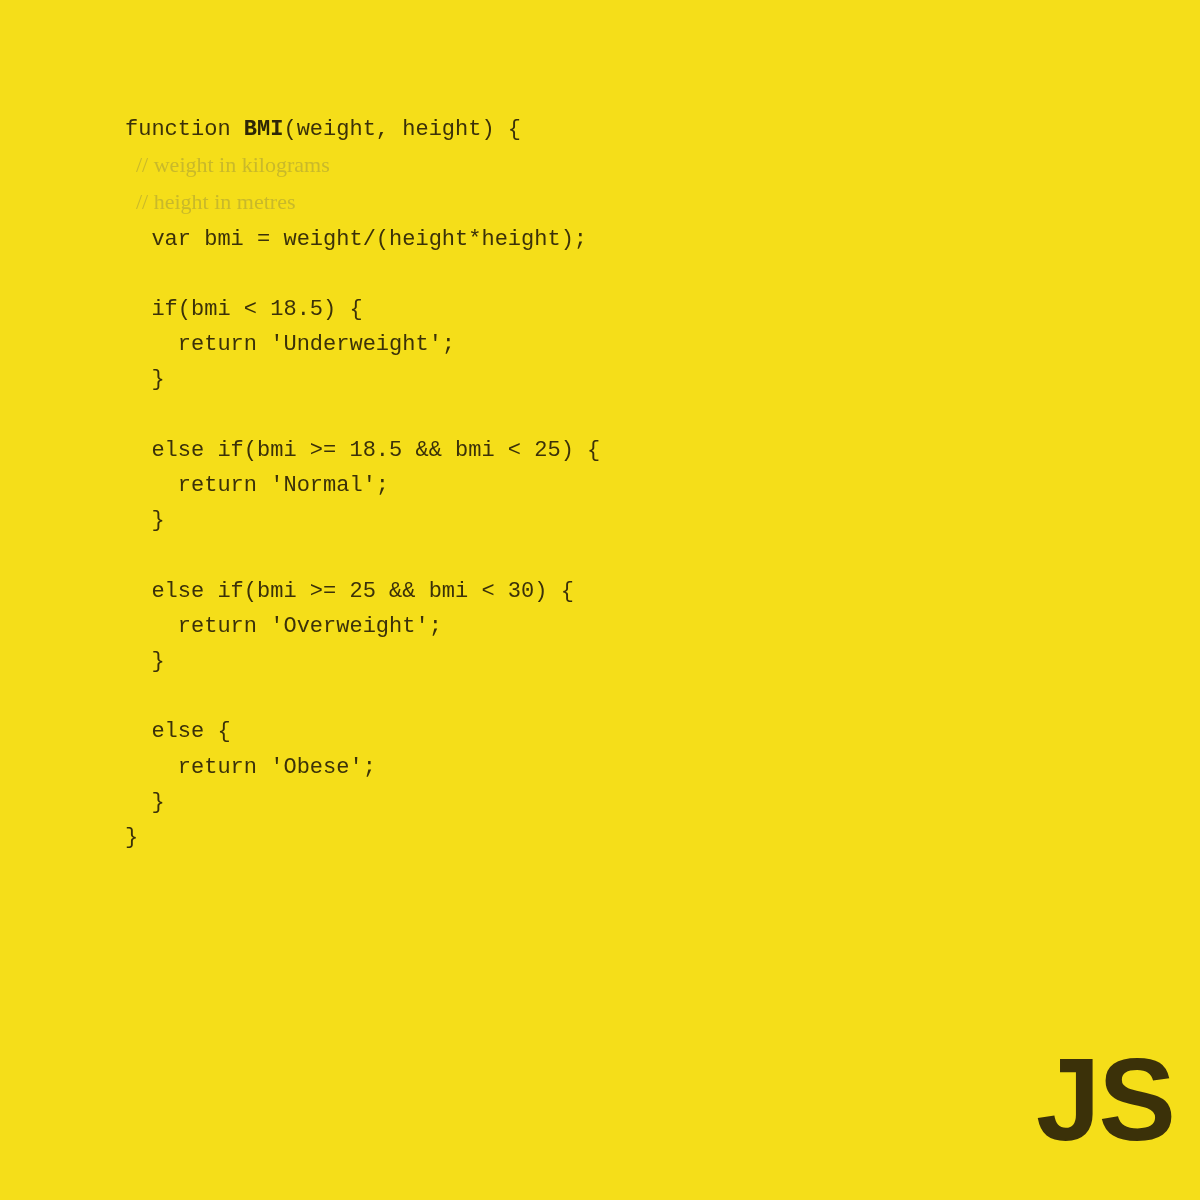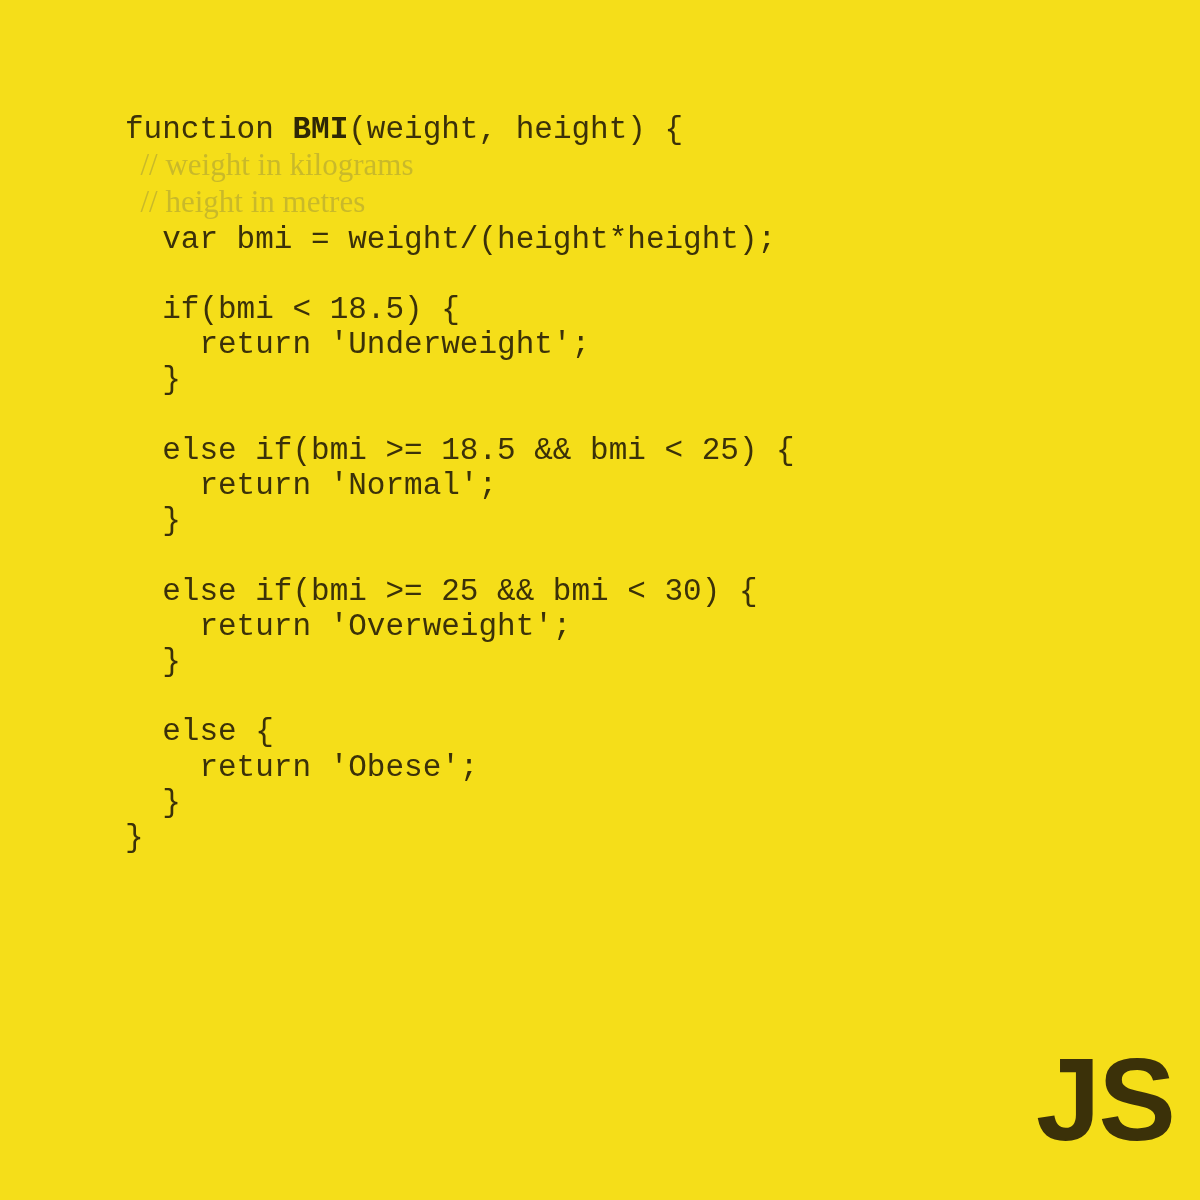--- a/index.html
+++ b/index.html
@@ -28,21 +28,21 @@
     font-size: 31px;
     line-height: 35.2px;
     color: #3B3109;
     white-space: pre;
     letter-spacing: 0px;
     -webkit-font-smoothing: antialiased;
   }
   .code-line {
     white-space: pre;
     min-height: 35.2px;
-    font-size: 31px;
+    font-size: 22px;
     line-height: 35.2px;
     color: #3B3109;
   }
   .code-line.blank {
     height: 35.2px;
   }
   .tok-comment {
     color: #C9B92A;
     font-family: Liberation Serif, serif;
   }

